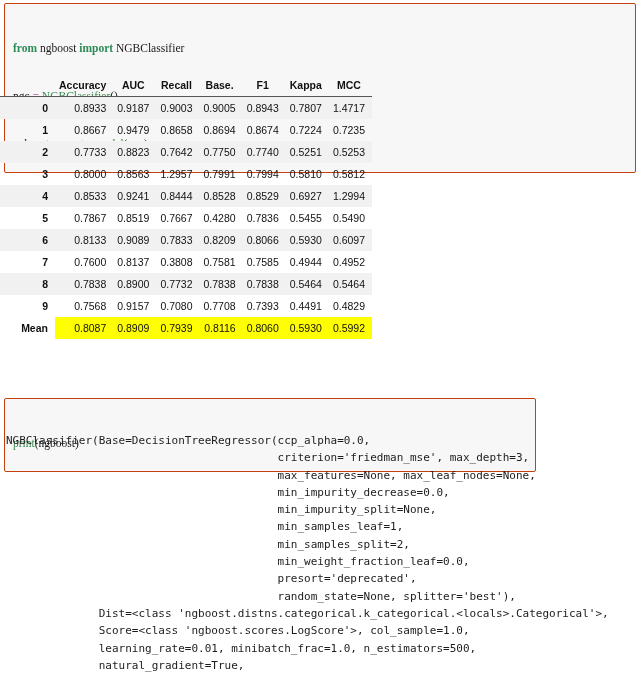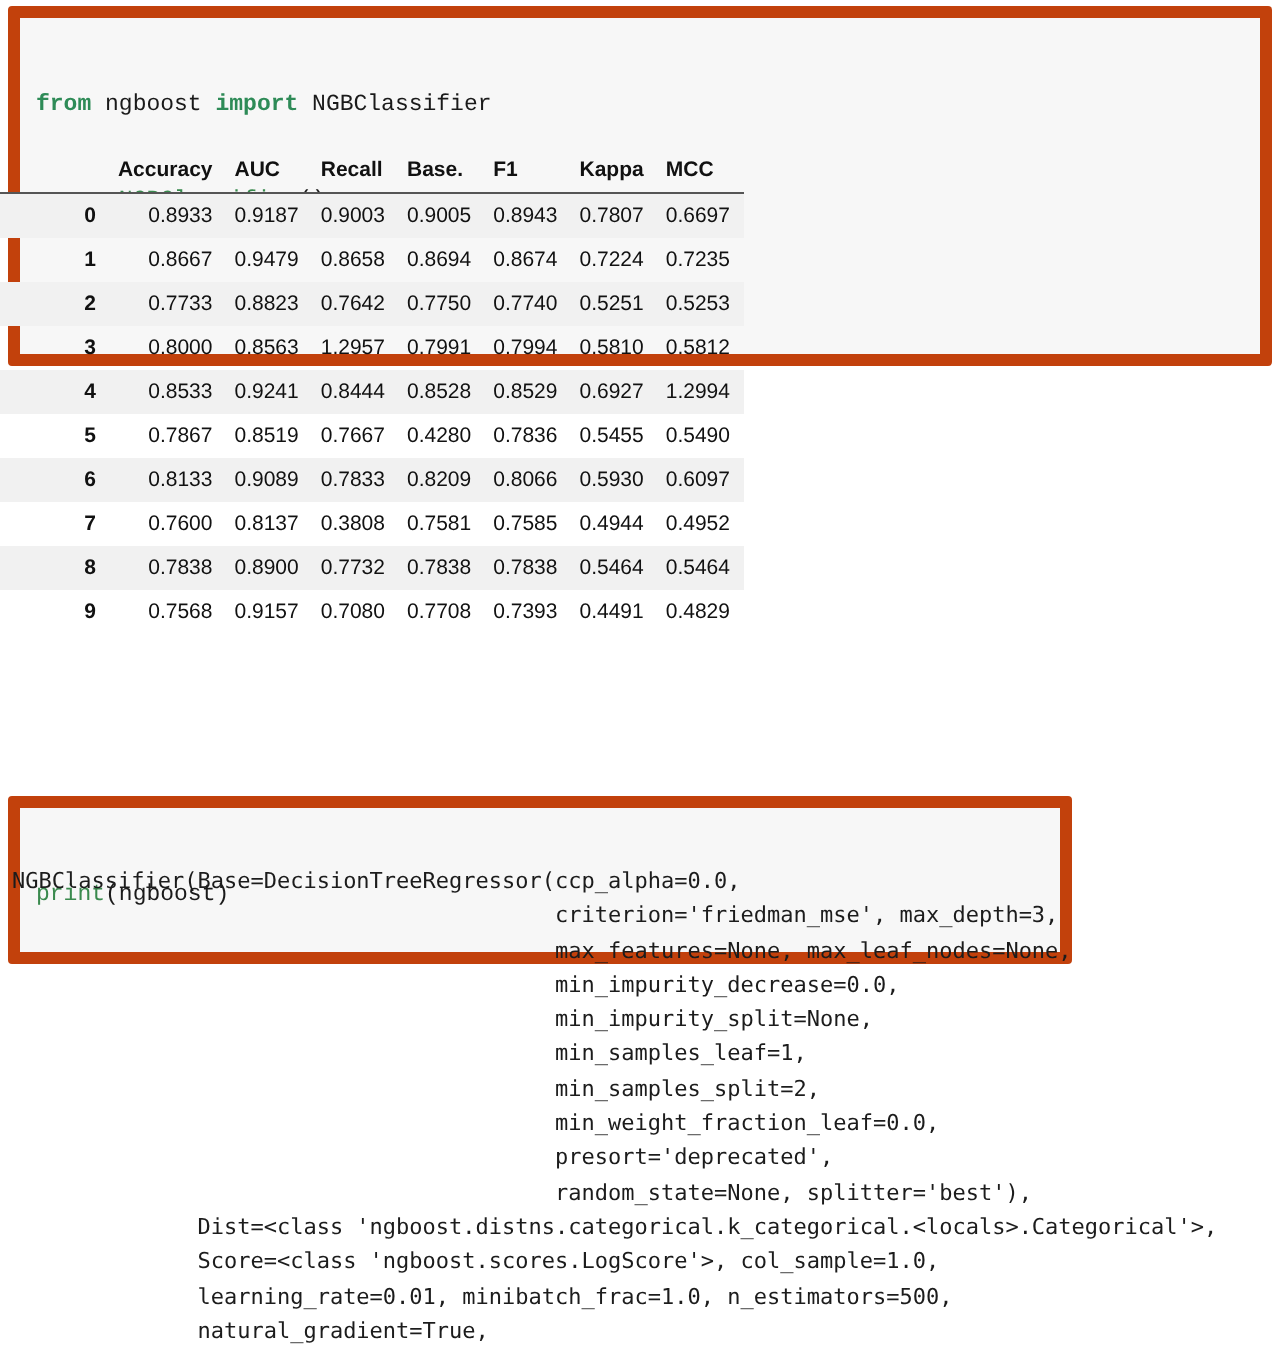--- a/index.html
+++ b/index.html
@@ -12,25 +12,25 @@
     height: 675px;
     font-family: "Liberation Sans", sans-serif;
     color: #000000;
     overflow: hidden;
     position: relative;
   }
 
   
   .code-cell {
     background: #f7f7f7;
-    border: 6px solid #c2410c;
+    border: 1px solid #c2410c;
     border-radius: 2px;
     padding: 4px 6px 4px 8px;
     box-sizing: border-box;
-    font-family: Liberation Mono, monospace;
+    font-family: Liberation Serif, serif;
     font-size: 11.5px;
     line-height: 16px;
     white-space: pre;
     color: #1a1a1a;
   }
   .code-cell-1 {
     position: absolute;
     left: 4px;
     top: 3px;
     width: 632px;
@@ -55,21 +55,21 @@
   }
   table.df {
     border-collapse: collapse;
     width: 372px;
     font-family: "Liberation Sans", sans-serif;
     font-size: 10.5px;
     color: #111111;
   }
   table.df thead th {
     font-weight: bold;
-    text-align: left;
+    text-align: center;
     padding: 3px 7px 5px 4px;
     border-bottom: 1.4px solid #555555;
     white-space: nowrap;
   }
   table.df thead th.idx-col {
     width: 46px;
   }
   table.df tbody td {
     text-align: right;
     padding: 5px 7px 5px 4px;
@@ -128,21 +128,21 @@
     </thead>
     <tbody id="df-body">
         <tr class="alt">
           <td class="idx">0</td>
           <td class="val">0.8933</td>
           <td class="val">0.9187</td>
           <td class="val">0.9003</td>
           <td class="val">0.9005</td>
           <td class="val">0.8943</td>
           <td class="val">0.7807</td>
-          <td class="val">0.6697</td>
+          <td class="val">1.4717</td>
         </tr>
         <tr>
           <td class="idx">1</td>
           <td class="val">0.8667</td>
           <td class="val">0.9479</td>
           <td class="val">0.8658</td>
           <td class="val">0.8694</td>
           <td class="val">0.8674</td>
           <td class="val">0.7224</td>
           <td class="val">0.7235</td>
@@ -219,20 +219,30 @@
         </tr>
         <tr>
           <td class="idx">9</td>
           <td class="val">0.7568</td>
           <td class="val">0.9157</td>
           <td class="val">0.7080</td>
           <td class="val">0.7708</td>
           <td class="val">0.7393</td>
           <td class="val">0.4491</td>
           <td class="val">0.4829</td>
+        </tr>
+        <tr class="highlight">
+          <td class="idx">Mean</td>
+          <td class="val">0.8087</td>
+          <td class="val">0.8909</td>
+          <td class="val">0.7939</td>
+          <td class="val">0.8116</td>
+          <td class="val">0.8060</td>
+          <td class="val">0.5930</td>
+          <td class="val">0.5992</td>
         </tr>
       </tbody>
   </table>
 </div>
 
 <div class="code-cell code-cell-2">
   <div><span class="fn">print</span><span class="plain">(ngboost)</span></div>
 </div>
 
 <div class="stdout">NGBClassifier(Base=DecisionTreeRegressor(ccp_alpha=0.0,

